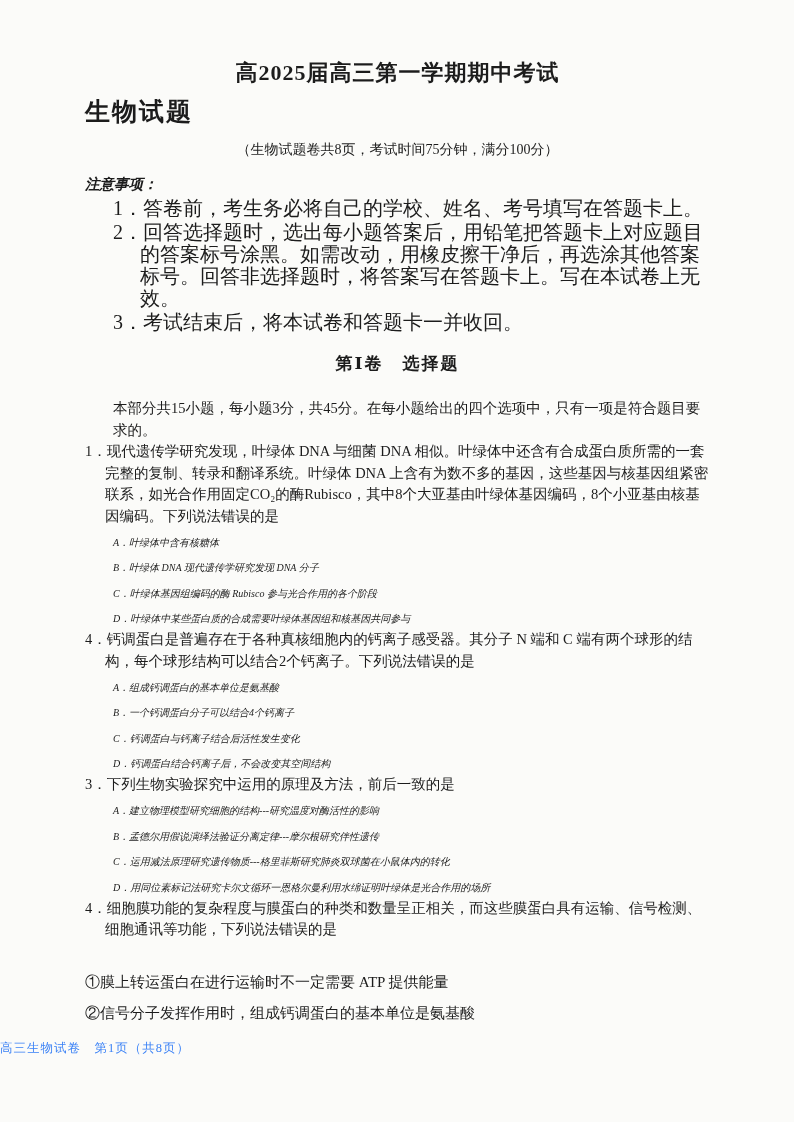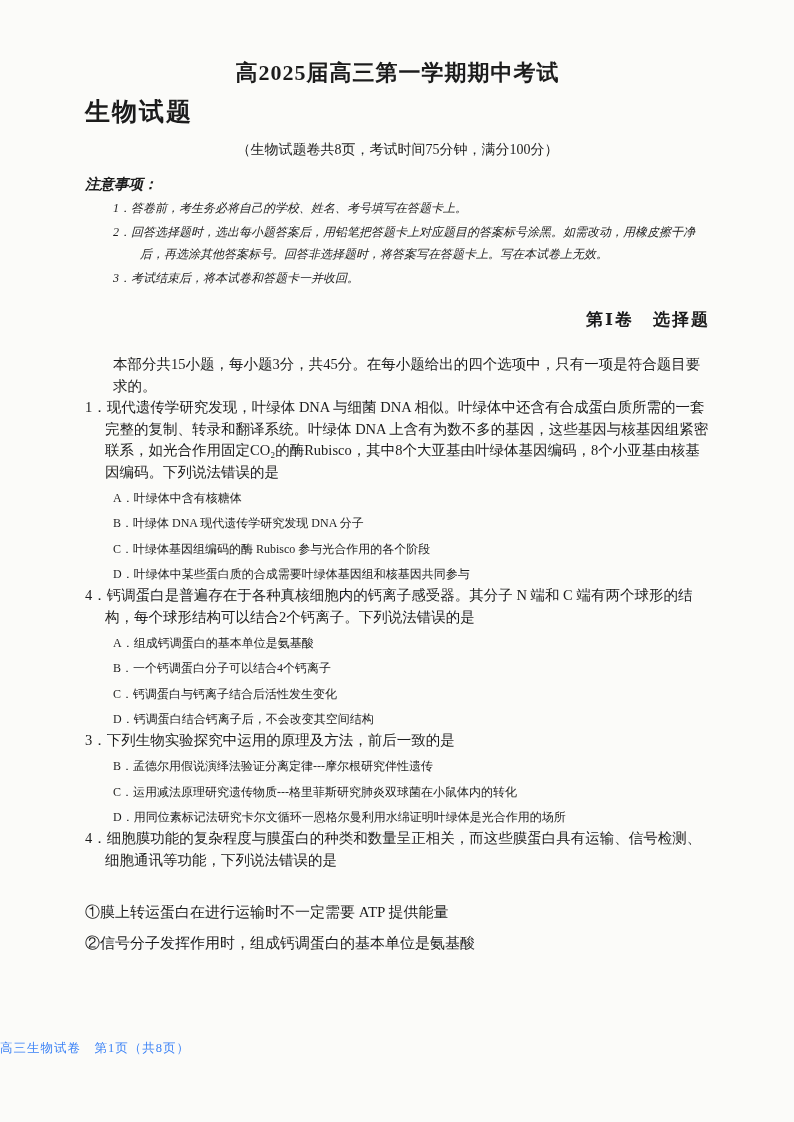--- a/index.html
+++ b/index.html
@@ -42,35 +42,34 @@
     line-height: 20px;
   }
   .notes-heading {
     margin-top: 14px;
     font-size: 14.5px;
     font-weight: bold;
     font-style: italic;
     line-height: 21px;
   }
   .notes {
-    font-style: italic;
-    font-size: 12px;
+    font-size: 20px;
   }
   .note {
     padding-left: 28px;
     line-height: 22px;
     margin-top: 2px;
   }
   .note.hang {
     padding-left: 55px;
     text-indent: -27px;
   }
   .section-heading {
     margin-top: 18px;
-    text-align: right;
+    text-align: center;
     font-size: 17px;
     font-weight: bold;
     letter-spacing: 2px;
     line-height: 26px;
   }
   .section-intro {
     margin: 20px 0 0 0;
     padding-left: 28px;
     font-size: 14.5px;
     line-height: 22px;
@@ -78,23 +77,24 @@
   .question {
   }
   .question-stem {
     padding-left: 20px;
     text-indent: -20px;
     font-size: 14.5px;
     line-height: 21.5px;
   }
   .option {
     padding-left: 28px;
-    font-size: 12px;
+    font-size: 10px;
     line-height: 21px;
     margin-top: 4.5px;
+    font-style: italic;
   }
   .options {
     margin-top: 4px;
   }
   .supplement {
     margin-top: 9px;
     font-size: 15px;
     line-height: 22px;
   }
   .supplement-block {
@@ -147,20 +147,21 @@
       <div class="option">A．组成钙调蛋白的基本单位是氨基酸</div>
       <div class="option">B．一个钙调蛋白分子可以结合4个钙离子</div>
       <div class="option">C．钙调蛋白与钙离子结合后活性发生变化</div>
       <div class="option">D．钙调蛋白结合钙离子后，不会改变其空间结构</div>
     </div>
   </div>
 
   <div class="question">
     <div class="question-stem">3．下列生物实验探究中运用的原理及方法，前后一致的是</div>
     <div class="options">
+      <div class="option">A．建立物理模型研究细胞的结构---研究温度对酶活性的影响</div>
       <div class="option">B．孟德尔用假说演绎法验证分离定律---摩尔根研究伴性遗传</div>
       <div class="option">C．运用减法原理研究遗传物质---格里菲斯研究肺炎双球菌在小鼠体内的转化</div>
       <div class="option">D．用同位素标记法研究卡尔文循环一恩格尔曼利用水绵证明叶绿体是光合作用的场所</div>
     </div>
   </div>
 
   <div class="question">
     <div class="question-stem">4．细胞膜功能的复杂程度与膜蛋白的种类和数量呈正相关，而这些膜蛋白具有运输、信号检测、细胞通讯等功能，下列说法错误的是</div>
   </div>
 

